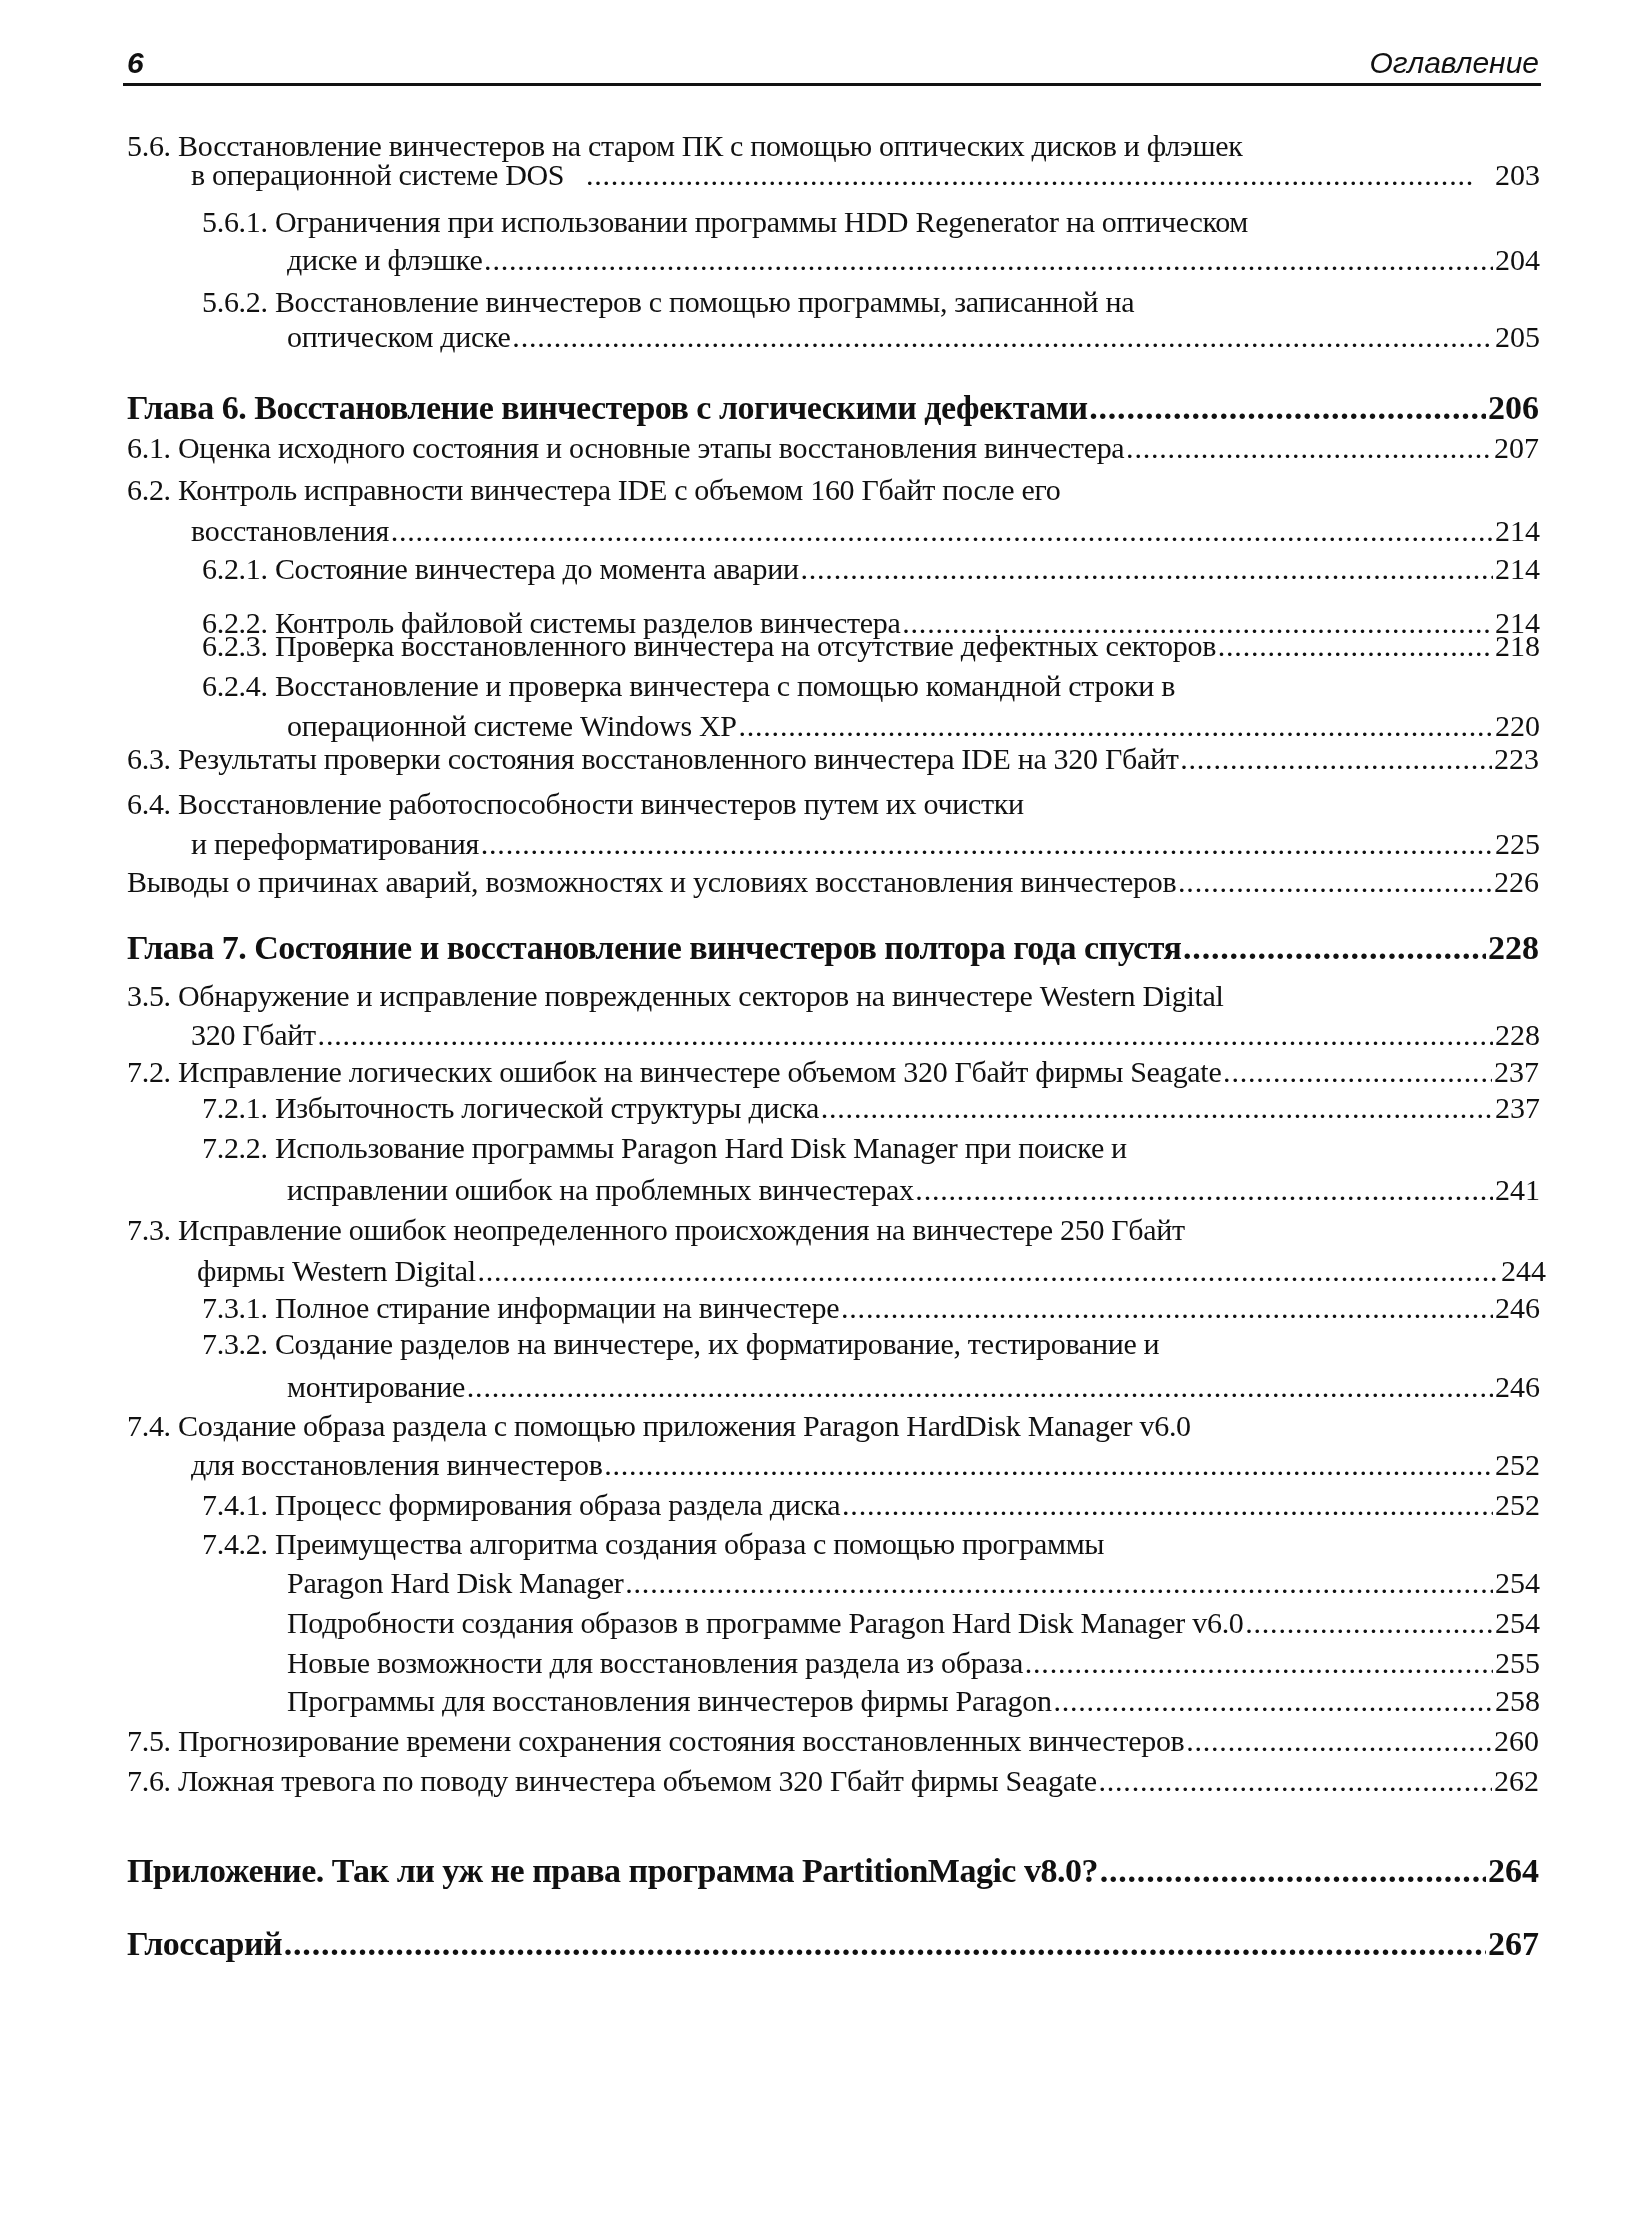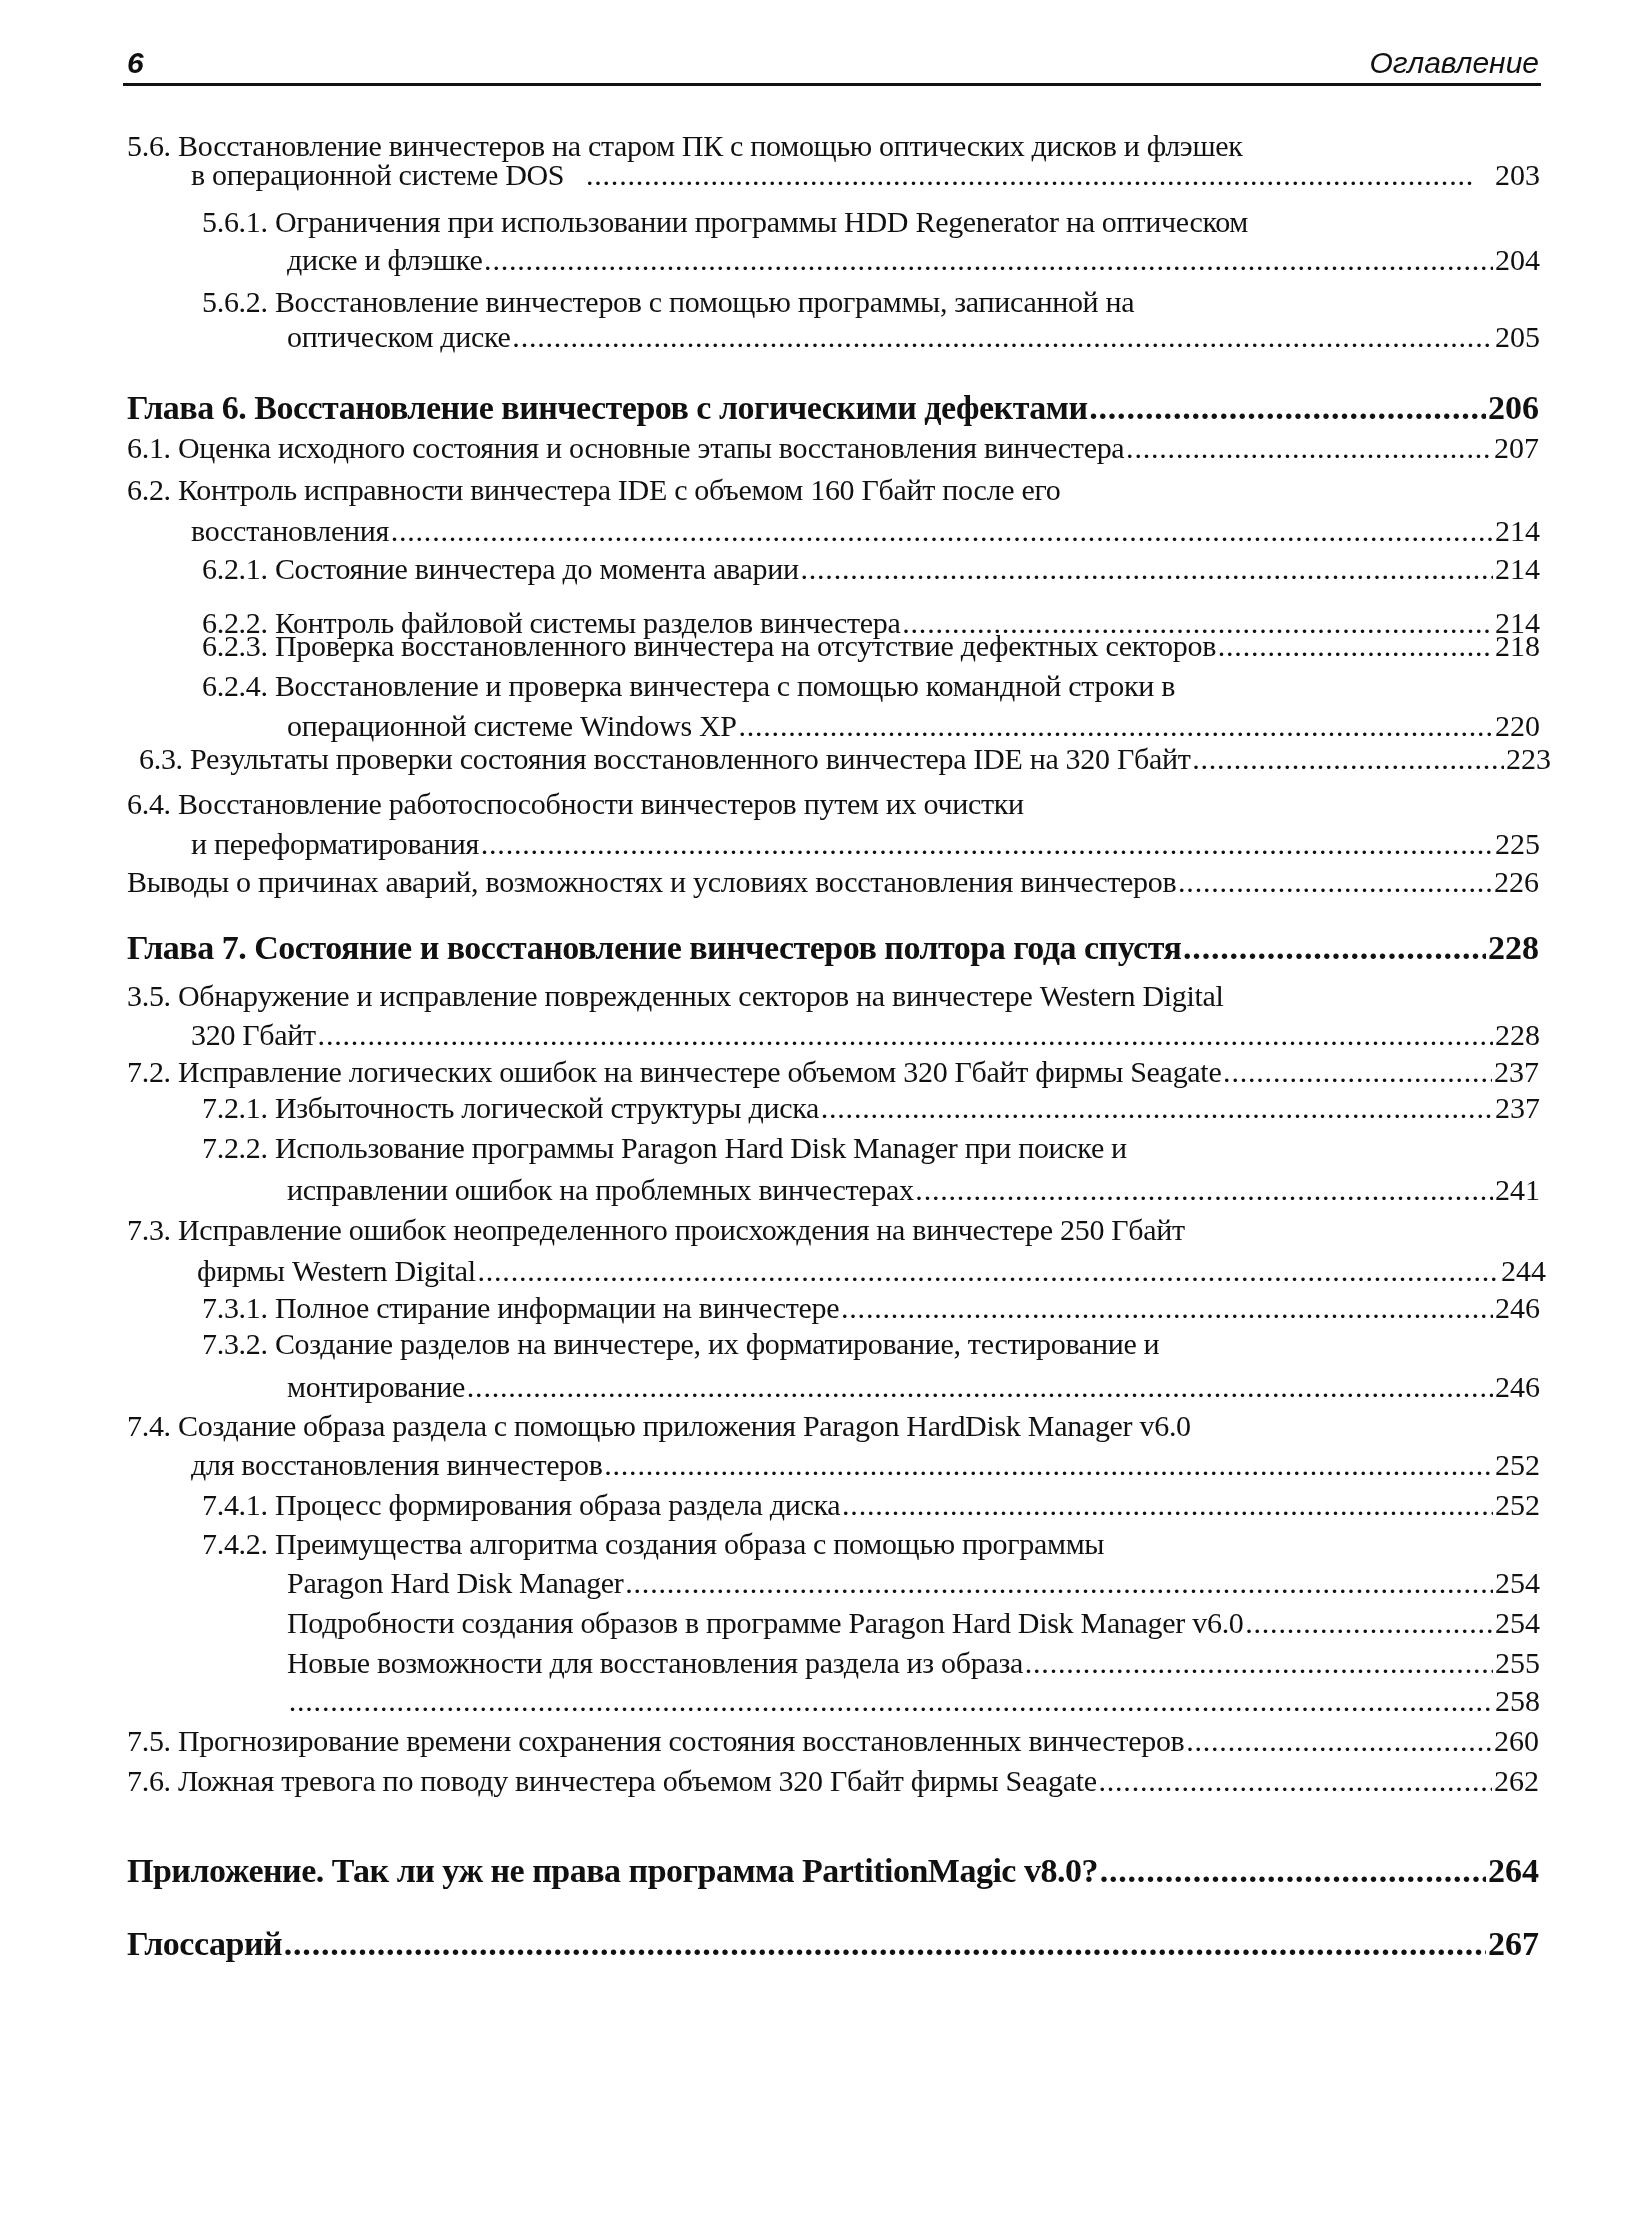--- a/index.html
+++ b/index.html
@@ -86,21 +86,21 @@
       <span class="p">218</span>
     </div>
     <div class="line nolead" style="top: 667px; left: 202px; width: 1338px;">
       <span class="t">6.2.4. Восстановление и проверка винчестера с помощью командной строки в</span>
     </div>
     <div class="line" style="top: 707px; left: 287px; width: 1253px;">
       <span class="t">операционной системе Windows XP</span>
       <span class="lead"></span>
       <span class="p">220</span>
     </div>
-    <div class="line" style="top: 740px; left: 139px; width: 1412px;">
+    <div class="line" style="top: 740px; left: 127px; width: 1412px;">
       <span class="t">6.3. Результаты проверки состояния восстановленного винчестера IDE на 320 Гбайт</span>
       <span class="lead"></span>
       <span class="p">223</span>
     </div>
     <div class="line nolead" style="top: 785px; left: 127px; width: 1412px;">
       <span class="t">6.4. Восстановление работоспособности винчестеров путем их очистки</span>
     </div>
     <div class="line" style="top: 825px; left: 191px; width: 1349px;">
       <span class="t">и переформатирования</span>
       <span class="lead"></span>
@@ -188,20 +188,21 @@
       <span class="t">Подробности создания образов в программе Paragon Hard Disk Manager v6.0</span>
       <span class="lead"></span>
       <span class="p">254</span>
     </div>
     <div class="line" style="top: 1644px; left: 287px; width: 1253px;">
       <span class="t">Новые возможности для восстановления раздела из образа</span>
       <span class="lead"></span>
       <span class="p">255</span>
     </div>
     <div class="line" style="top: 1682px; left: 287px; width: 1253px;">
+      <span class="t">Программы для восстановления винчестеров фирмы Paragon</span>
       <span class="lead"></span>
       <span class="p">258</span>
     </div>
     <div class="line" style="top: 1722px; left: 127px; width: 1412px;">
       <span class="t">7.5. Прогнозирование времени сохранения состояния восстановленных винчестеров</span>
       <span class="lead"></span>
       <span class="p">260</span>
     </div>
     <div class="line" style="top: 1762px; left: 127px; width: 1412px;">
       <span class="t">7.6. Ложная тревога по поводу винчестера объемом 320 Гбайт фирмы Seagate</span>

